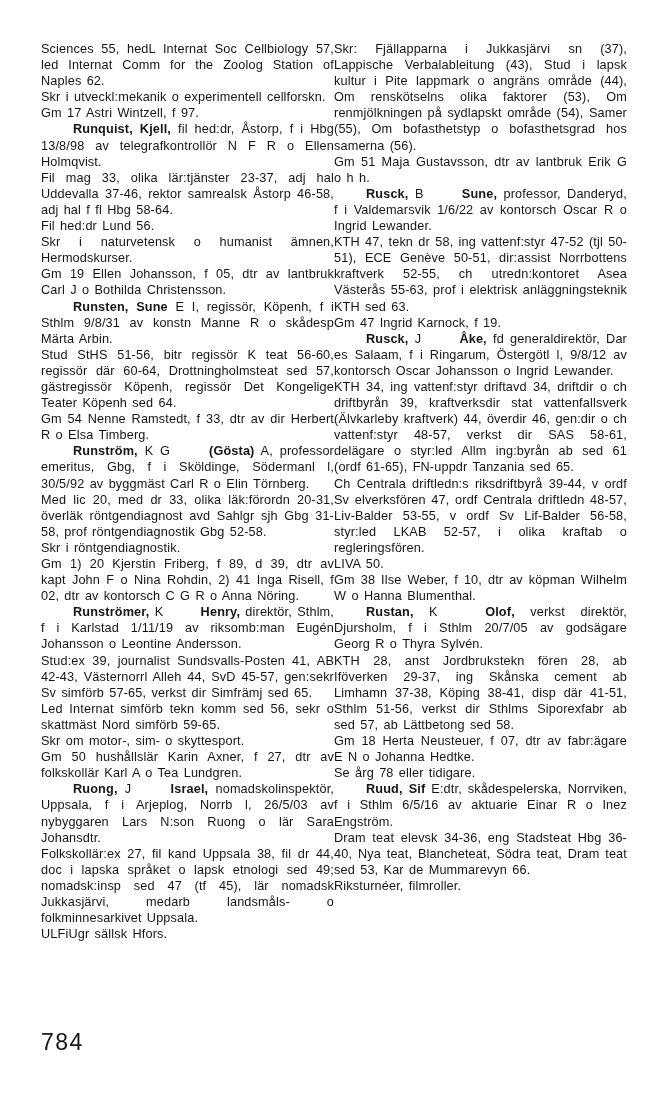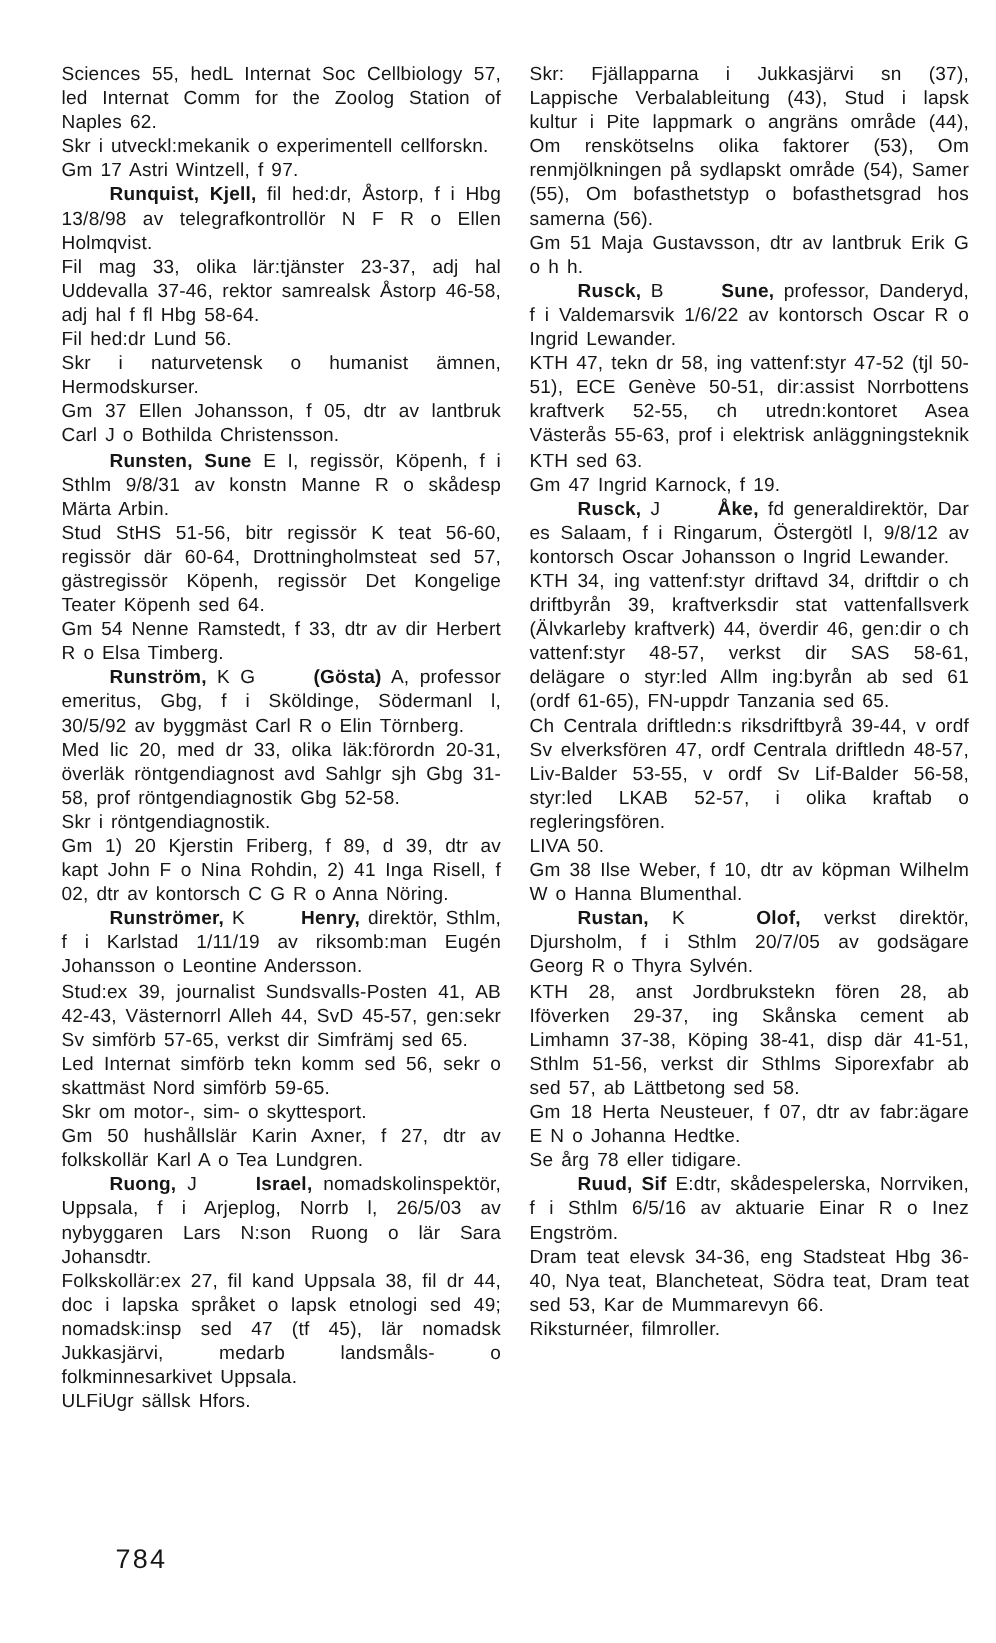--- a/index.html
+++ b/index.html
@@ -10,61 +10,59 @@
     color: #151515;
     overflow: hidden;
   }
   .page {
     position: relative;
     width: 664px; height: 1095px;
     background: #ffffff;
   }
   .columns {
     display: flex;
-    gap: 19px;
     padding: 41px 18px 0 41px;
   }
   .col {
     width: 293px;
     flex: 0 0 293px;
   }
   .col p {
     margin: 0;
     font-size: 12.7px;
     line-height: 16.1px;
     text-align: justify;
     letter-spacing: 0.15px;
     word-spacing: 1.6px;
     -webkit-font-smoothing: antialiased;
   }
   .col p b { font-weight: bold; padding-left: 32px; }
   .pageno {
     position: absolute;
     left: 41px;
     top: 1029px;
-    font-size: 18px;
+    font-size: 23px;
     letter-spacing: 1.5px;
     color: #151515;
-    margin-left: 36px;
   }
 </style>
 </head>
 <body>
 
 <div class="page">
   <div class="columns">
     <div class="col">
         <p><span>Sciences 55, hedL Internat Soc Cellbiology 57, led Internat Comm for the Zoolog Station of Naples 62.</span></p>
         <p><span>Skr i utveckl:mekanik o experimentell cellforskn.</span></p>
         <p><span>Gm 17 Astri Wintzell, f 97.</span></p>
         <p><b>Runquist, Kjell,</b><span> fil hed:dr, Åstorp, f i Hbg 13/8/98 av telegrafkontrollör N F R o Ellen Holmqvist.</span></p>
         <p><span>Fil mag 33, olika lär:tjänster 23-37, adj hal Uddevalla 37-46, rektor samrealsk Åstorp 46-58, adj hal f fl Hbg 58-64.</span></p>
         <p><span>Fil hed:dr Lund 56.</span></p>
         <p><span>Skr i naturvetensk o humanist ämnen, Hermodskurser.</span></p>
-        <p><span>Gm 37 Ellen Johansson, f 05, dtr av lantbruk Carl J o Bothilda Christensson.</span></p>
+        <p><span>Gm 19 Ellen Johansson, f 05, dtr av lantbruk Carl J o Bothilda Christensson.</span></p>
         <p><b>Runsten, Sune</b><span> E I, regissör, Köpenh, f i Sthlm 9/8/31 av konstn Manne R o skådesp Märta Arbin.</span></p>
         <p><span>Stud StHS 51-56, bitr regissör K teat 56-60, regissör där 60-64, Drottningholmsteat sed 57, gästregissör Köpenh, regissör Det Kongelige Teater Köpenh sed 64.</span></p>
         <p><span>Gm 54 Nenne Ramstedt, f 33, dtr av dir Herbert R o Elsa Timberg.</span></p>
         <p><b>Runström,</b><span> K G </span><b>(Gösta)</b><span> A, professor emeritus, Gbg, f i Sköldinge, Södermanl l, 30/5/92 av byggmäst Carl R o Elin Törnberg.</span></p>
         <p><span>Med lic 20, med dr 33, olika läk:förordn 20-31, överläk röntgendiagnost avd Sahlgr sjh Gbg 31-58, prof röntgendiagnostik Gbg 52-58.</span></p>
         <p><span>Skr i röntgendiagnostik.</span></p>
         <p><span>Gm 1) 20 Kjerstin Friberg, f 89, d 39, dtr av kapt John F o Nina Rohdin, 2) 41 Inga Risell, f 02, dtr av kontorsch C G R o Anna Nöring.</span></p>
         <p><b>Runströmer,</b><span> K </span><b>Henry,</b><span> direktör, Sthlm, f i Karlstad 1/11/19 av riksomb:man Eugén Johansson o Leontine Andersson.</span></p>
         <p><span>Stud:ex 39, journalist Sundsvalls-Posten 41, AB 42-43, Västernorrl Alleh 44, SvD 45-57, gen:sekr Sv simförb 57-65, verkst dir Simfrämj sed 65.</span></p>
         <p><span>Led Internat simförb tekn komm sed 56, sekr o skattmäst Nord simförb 59-65.</span></p>

